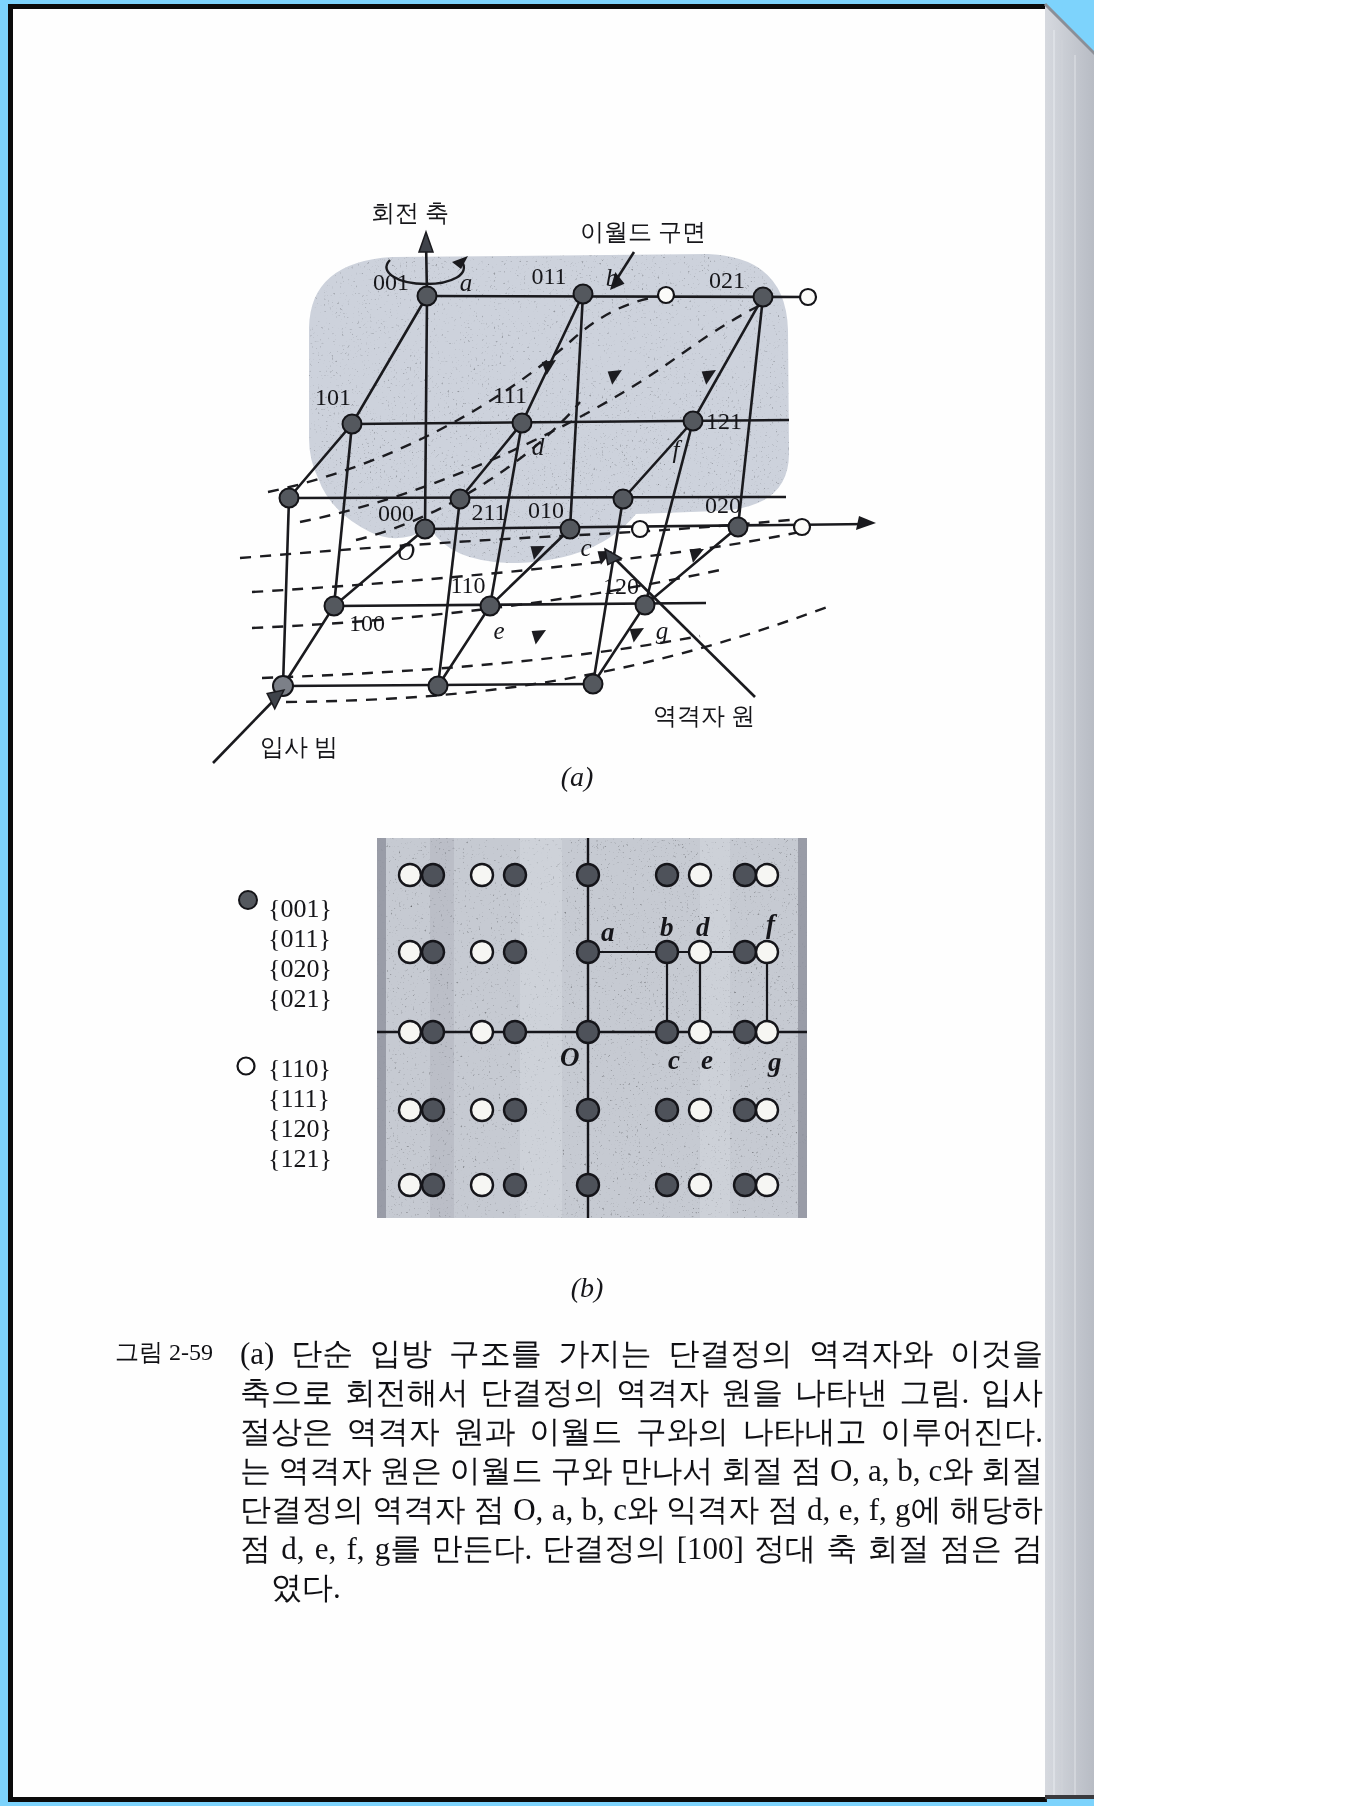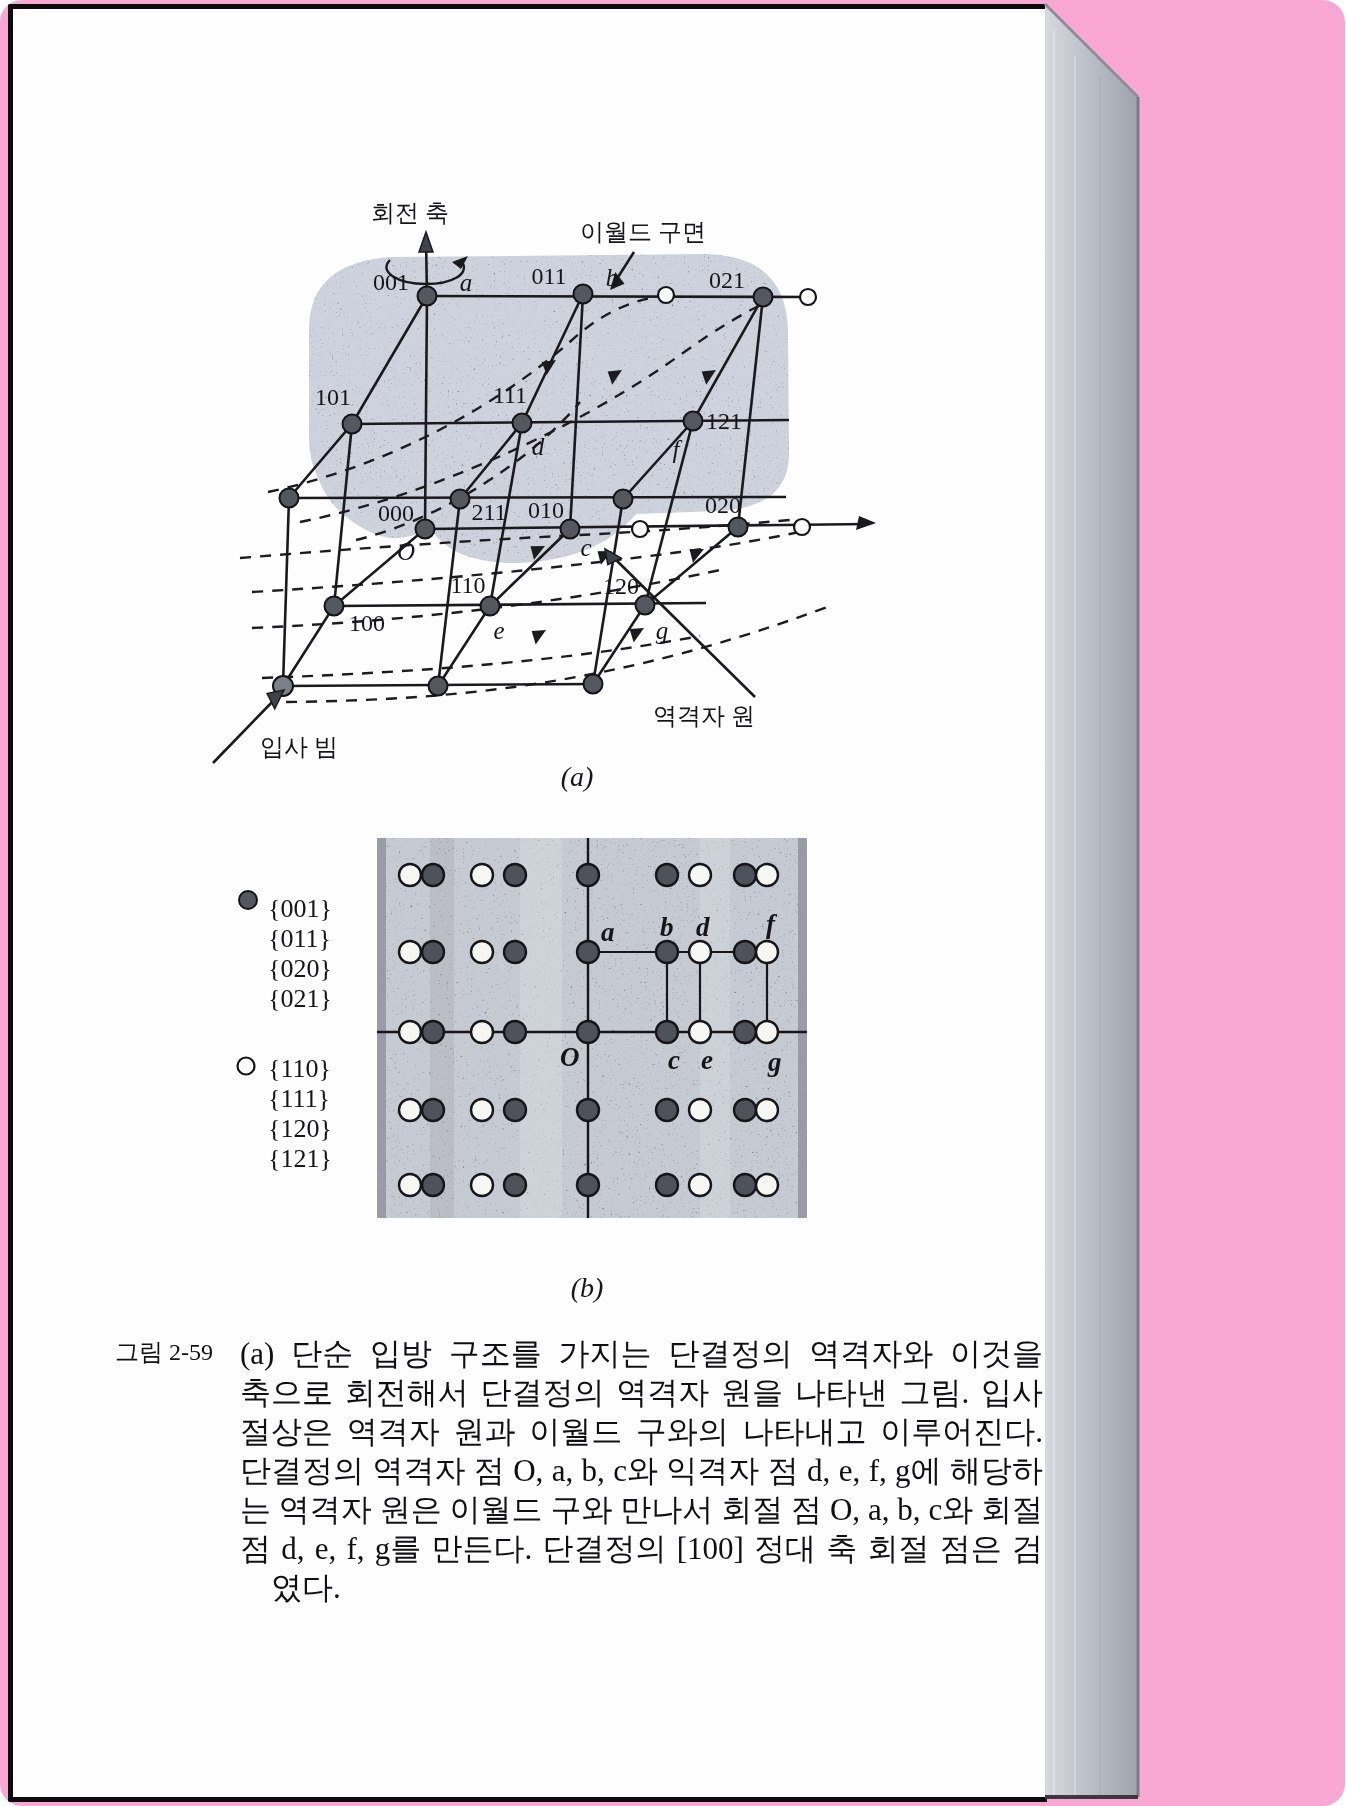--- a/index.html
+++ b/index.html
@@ -1,17 +1,17 @@
 <!DOCTYPE html>
 <html><head>
 <meta charset="utf-8">
 <style>
   html,body{margin:0;padding:0;background:#ffffff;}
-  #canvas{position:relative;width:1345px;height:1806px;background:#f9a8d4;overflow:hidden;
-          font-family:"Liberation Serif", serif;border-radius:22px;}
+  #canvas{position:relative;width:1094px;height:1806px;background:#7dd3fc;overflow:hidden;
+          font-family:"Liberation Serif", serif;}
   .page{position:absolute;left:8px;top:4px;width:1032px;height:1788px;background:#fefefe;
         border-left:5px solid #0b0b0b;border-top:5px solid #0b0b0b;border-bottom:5px solid #0b0b0b;
         border-right:2px solid #2a2a2a;}
   svg{position:absolute;left:0;top:0;}
   svg text{fill:#16161a;}
   .kor{font-size:24px;font-family:"Liberation Serif",serif;}
   .hkl{font-size:24px;font-family:"Liberation Serif",serif;}
   .lett{font-size:25px;font-style:italic;font-family:"Liberation Serif",serif;}
   .sub{font-size:28px;font-style:italic;font-family:"Liberation Serif",serif;}
   .leg{font-size:26px;font-family:"Liberation Serif",serif;}
@@ -288,19 +288,19 @@
       </g>
     </g>
   </svg>
 
   <div class="caption">
     <div class="cap-label">그림 2-59</div>
     <div class="cap-lines">
       <div class="cap-line">(a) 단순 입방 구조를 가지는 단결정의 역격자와 이것을 [001]</div>
       <div class="cap-line">축으로 회전해서 단결정의 역격자 원을 나타낸 그림.  입사</div>
       <div class="cap-line">절상은 역격자 원과 이월드 구와의 나타내고 이루어진다.  (b)</div>
+      <div class="cap-line">는 역격자 원은 이월드 구와 만나서 회절 점 O, a, b, c와 회절</div>
       <div class="cap-line">단결정의 역격자 점 O, a, b, c와 익격자 점 d, e, f, g에 해당하</div>
-      <div class="cap-line">는 역격자 원은 이월드 구와 만나서 회절 점 O, a, b, c와 회절</div>
       <div class="cap-line">점 d, e, f, g를 만든다.  단결정의 [100] 정대 축 회절 점은 검</div>
       <div class="cap-line last">였다.</div>
     </div>
   </div>
 </div>
 
 </body></html>

